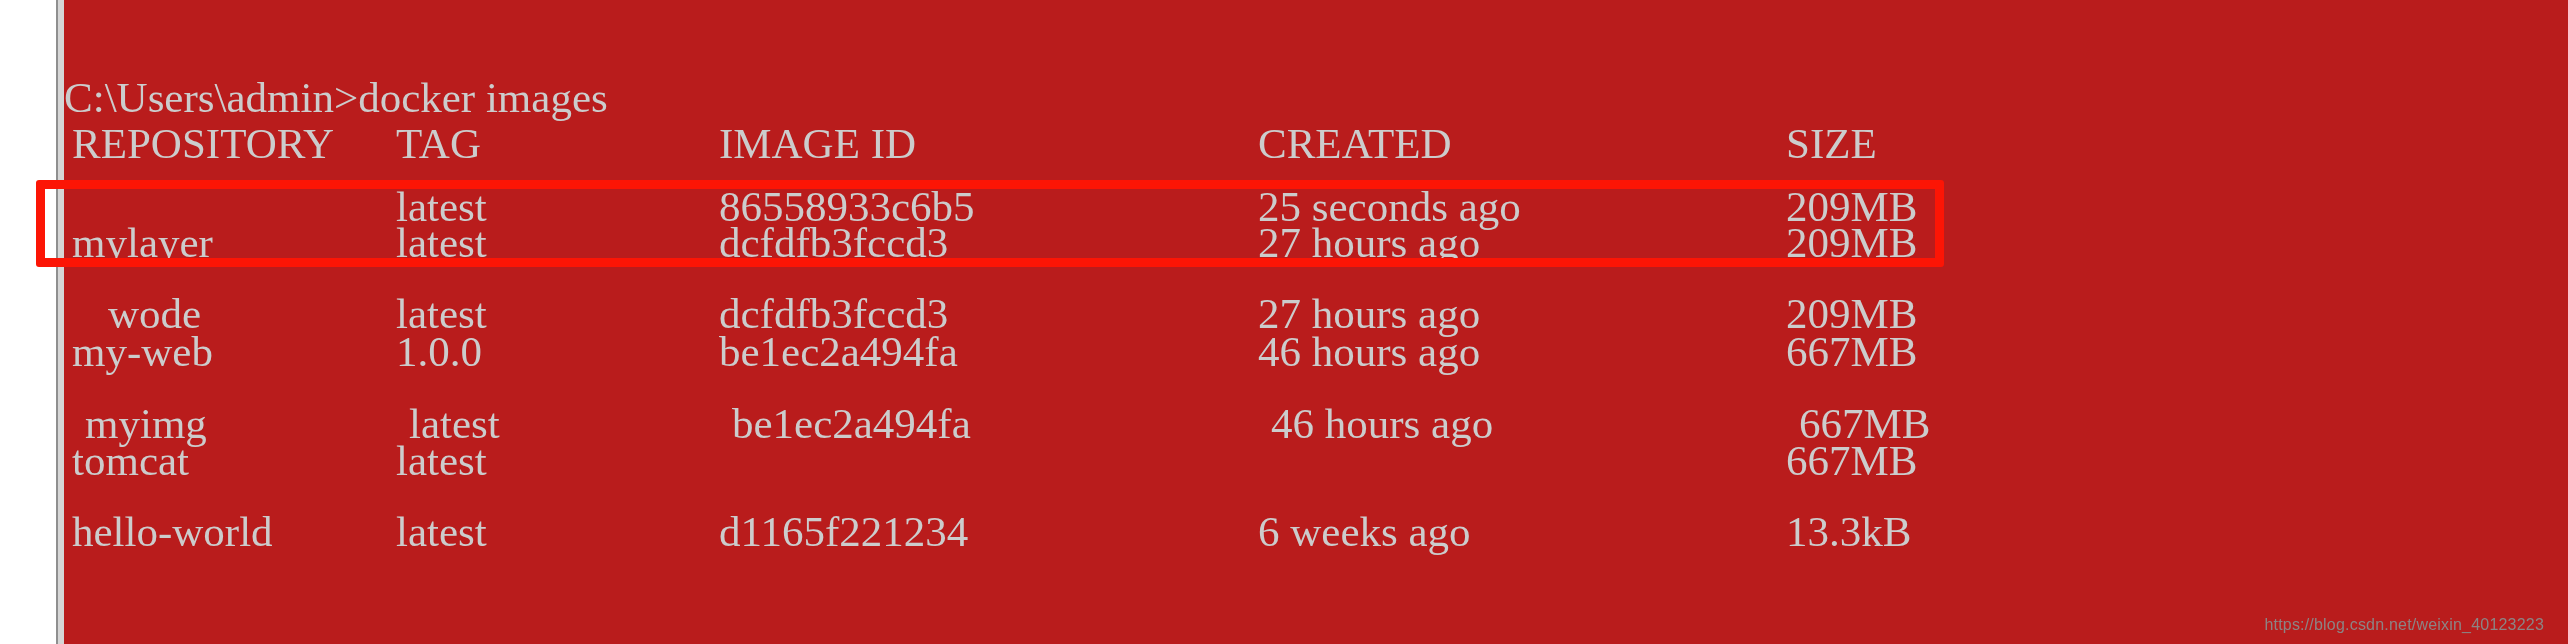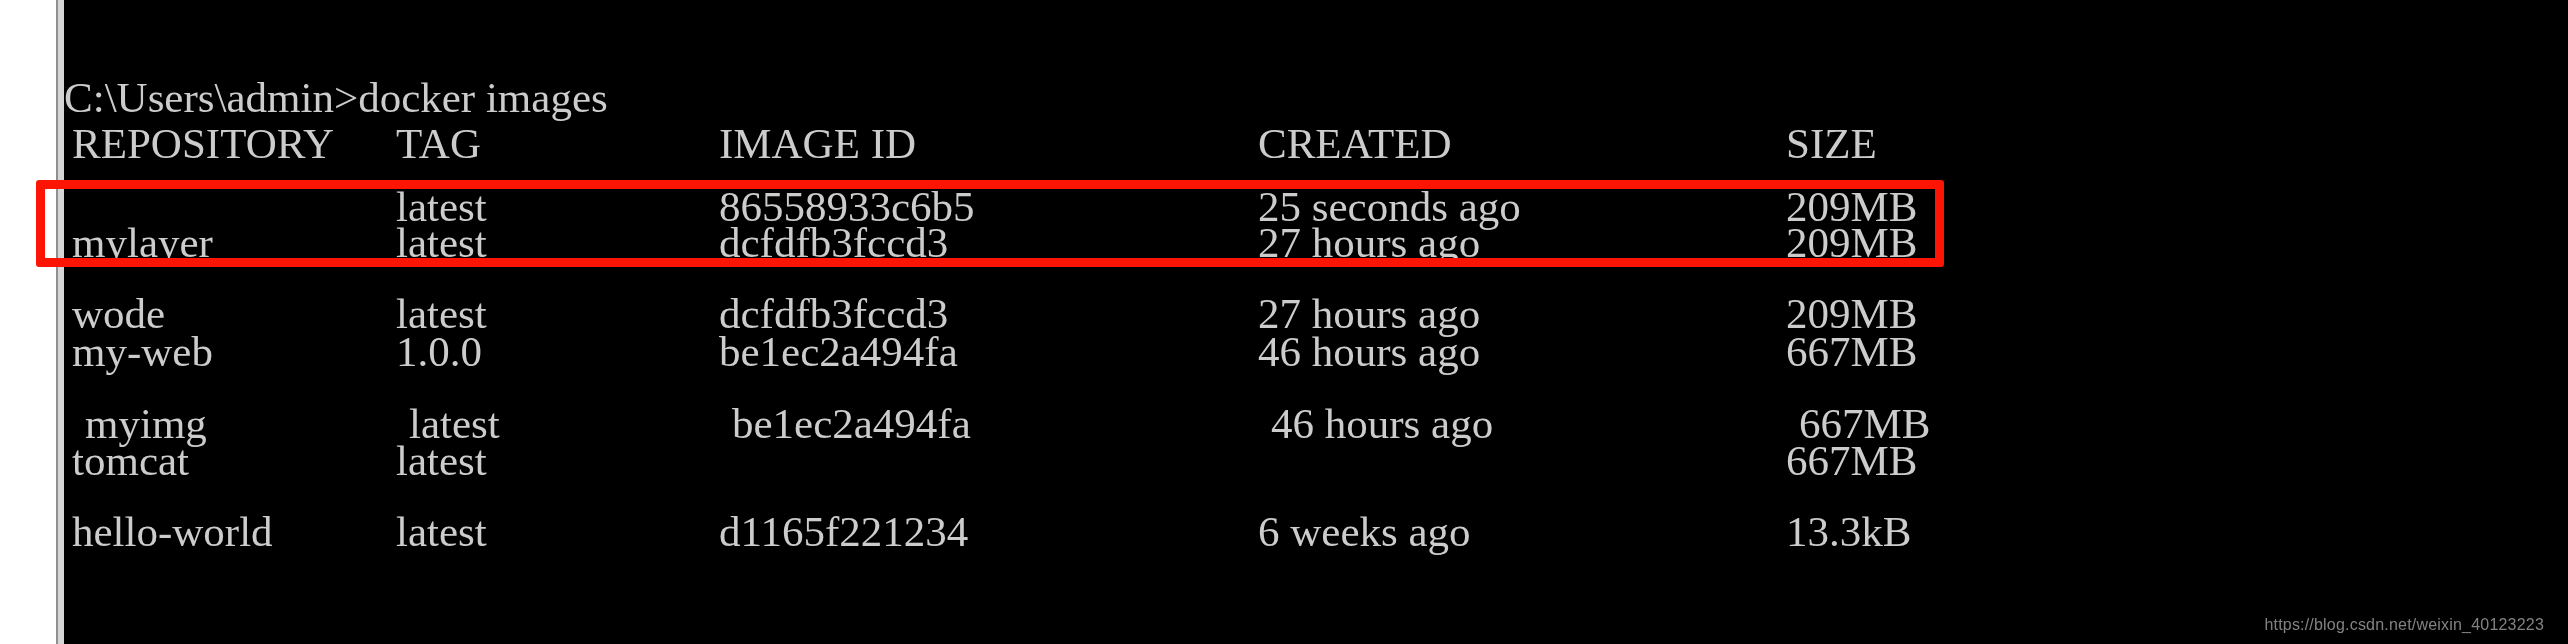--- a/index.html
+++ b/index.html
@@ -115,21 +115,21 @@
   }
 </style>
 </head>
 <body>
 
 <div id="screen" style="background: rgb(255, 255, 255);">
 
   <div id="left-margin"></div>
   <div id="window-edge" style="background: rgb(214, 214, 214);"></div>
 
-  <div id="console" style="background: #000000;">
+  <div id="console" style="background: #b91c1c;">
 
     <div id="clipped-top" style="color: rgb(204, 204, 204);"></div>
 
     <div class="line" id="prompt-line" style="top: 76px; color: rgb(204, 204, 204);">C:\Users\admin&gt;docker images</div>
 
     <div class="row" id="header-row" style="top: 122px; color: rgb(204, 204, 204);">
       <span class="cell c-repo" style="color: rgb(204, 204, 204);">REPOSITORY</span>
       <span class="cell c-tag" style="color: rgb(204, 204, 204);">TAG</span>
       <span class="cell c-imgid" style="color: rgb(204, 204, 204);">IMAGE ID</span>
       <span class="cell c-created" style="color: rgb(204, 204, 204);">CREATED</span>
@@ -145,21 +145,21 @@
 
     <div class="row" style="top: 221px; color: rgb(204, 204, 204);">
       <span class="cell c-repo" style="color: rgb(204, 204, 204);">mylayer</span>
       <span class="cell c-tag" style="color: rgb(204, 204, 204);">latest</span>
       <span class="cell c-imgid" style="color: rgb(204, 204, 204);">dcfdfb3fccd3</span>
       <span class="cell c-created" style="color: rgb(204, 204, 204);">27 hours ago</span>
       <span class="cell c-size" style="color: rgb(204, 204, 204);">209MB</span>
     </div>
 
     <div class="row" style="top: 292px; color: rgb(204, 204, 204);">
-      <span class="cell c-repo" style="color: rgb(204, 204, 204);">wode</span>
+      <span class="cell c-repo" style="color: rgb(204, 204, 204); margin-left: 36px;">wode</span>
       <span class="cell c-tag" style="color: rgb(204, 204, 204);">latest</span>
       <span class="cell c-imgid" style="color: rgb(204, 204, 204);">dcfdfb3fccd3</span>
       <span class="cell c-created" style="color: rgb(204, 204, 204);">27 hours ago</span>
       <span class="cell c-size" style="color: rgb(204, 204, 204);">209MB</span>
     </div>
 
     <div class="row" style="top: 330px; color: rgb(204, 204, 204);">
       <span class="cell c-repo" style="color: rgb(204, 204, 204);">my-web</span>
       <span class="cell c-tag" style="color: rgb(204, 204, 204);">1.0.0</span>
       <span class="cell c-imgid" style="color: rgb(204, 204, 204);">be1ec2a494fa</span>

